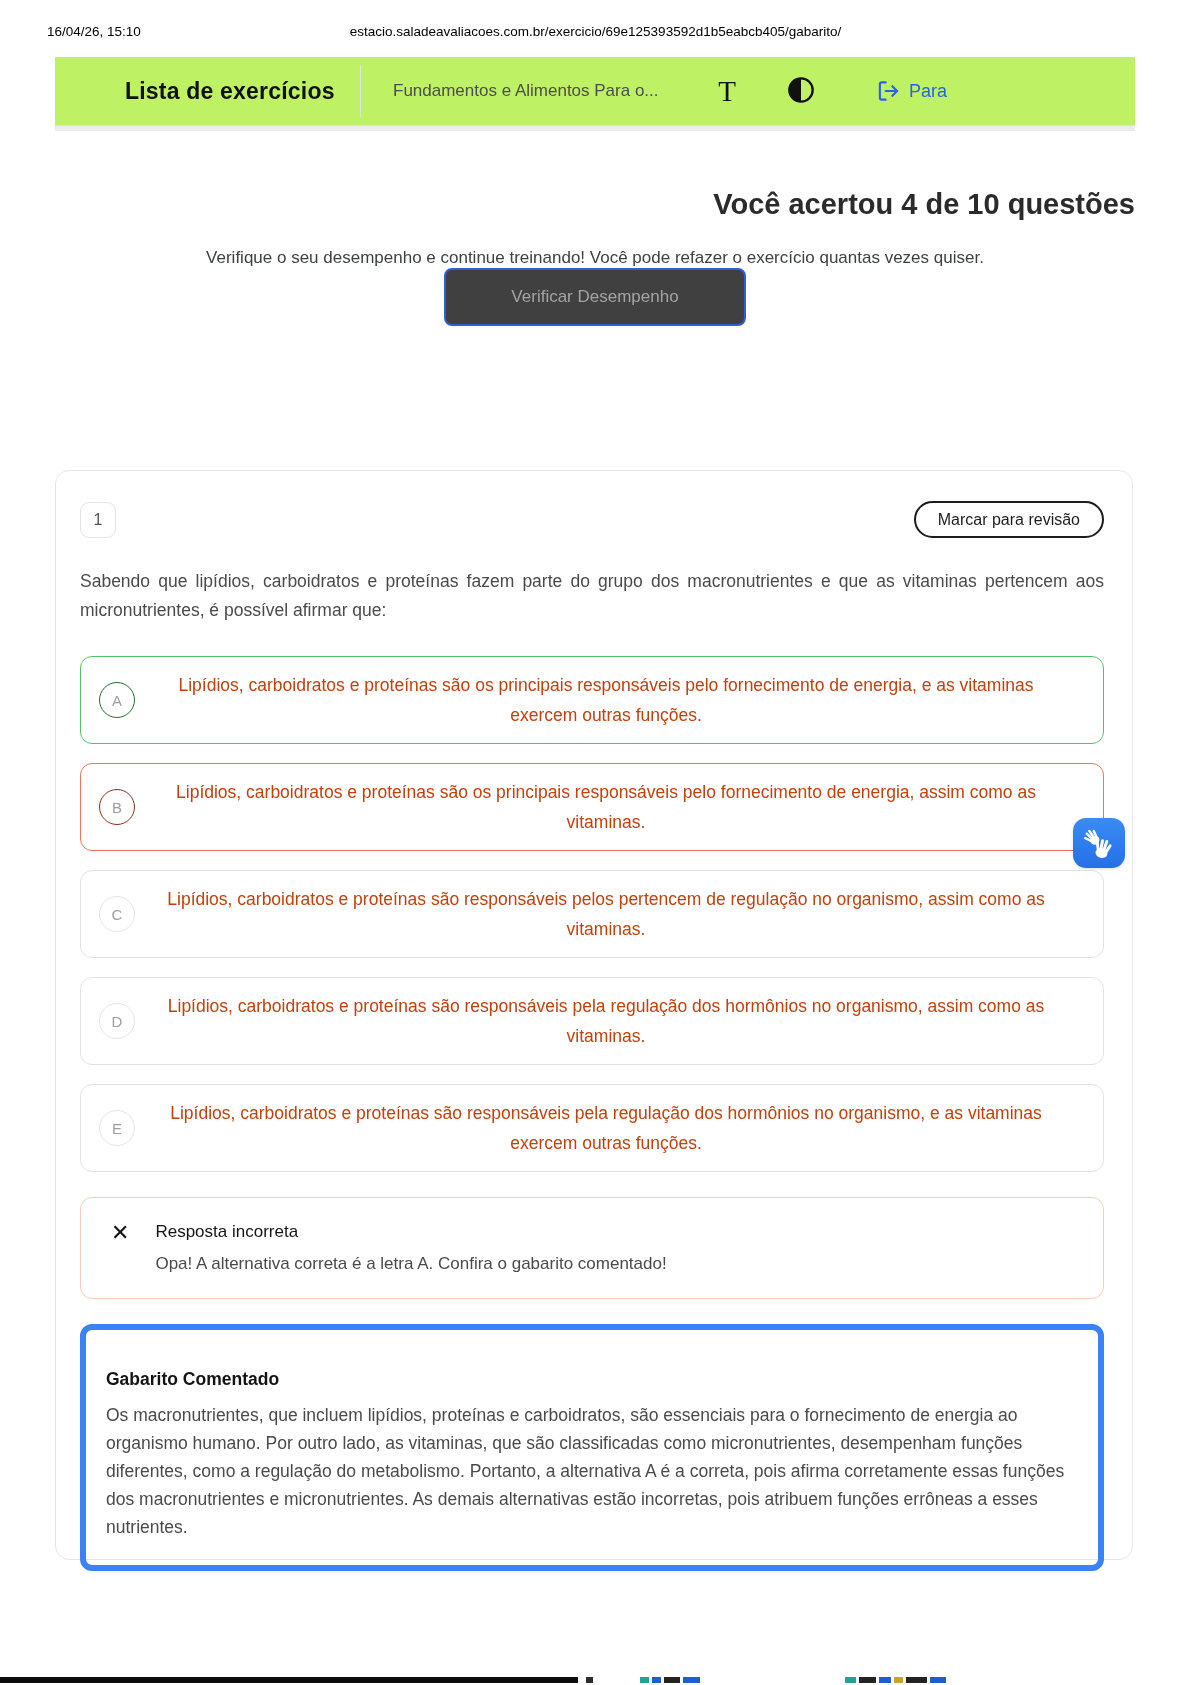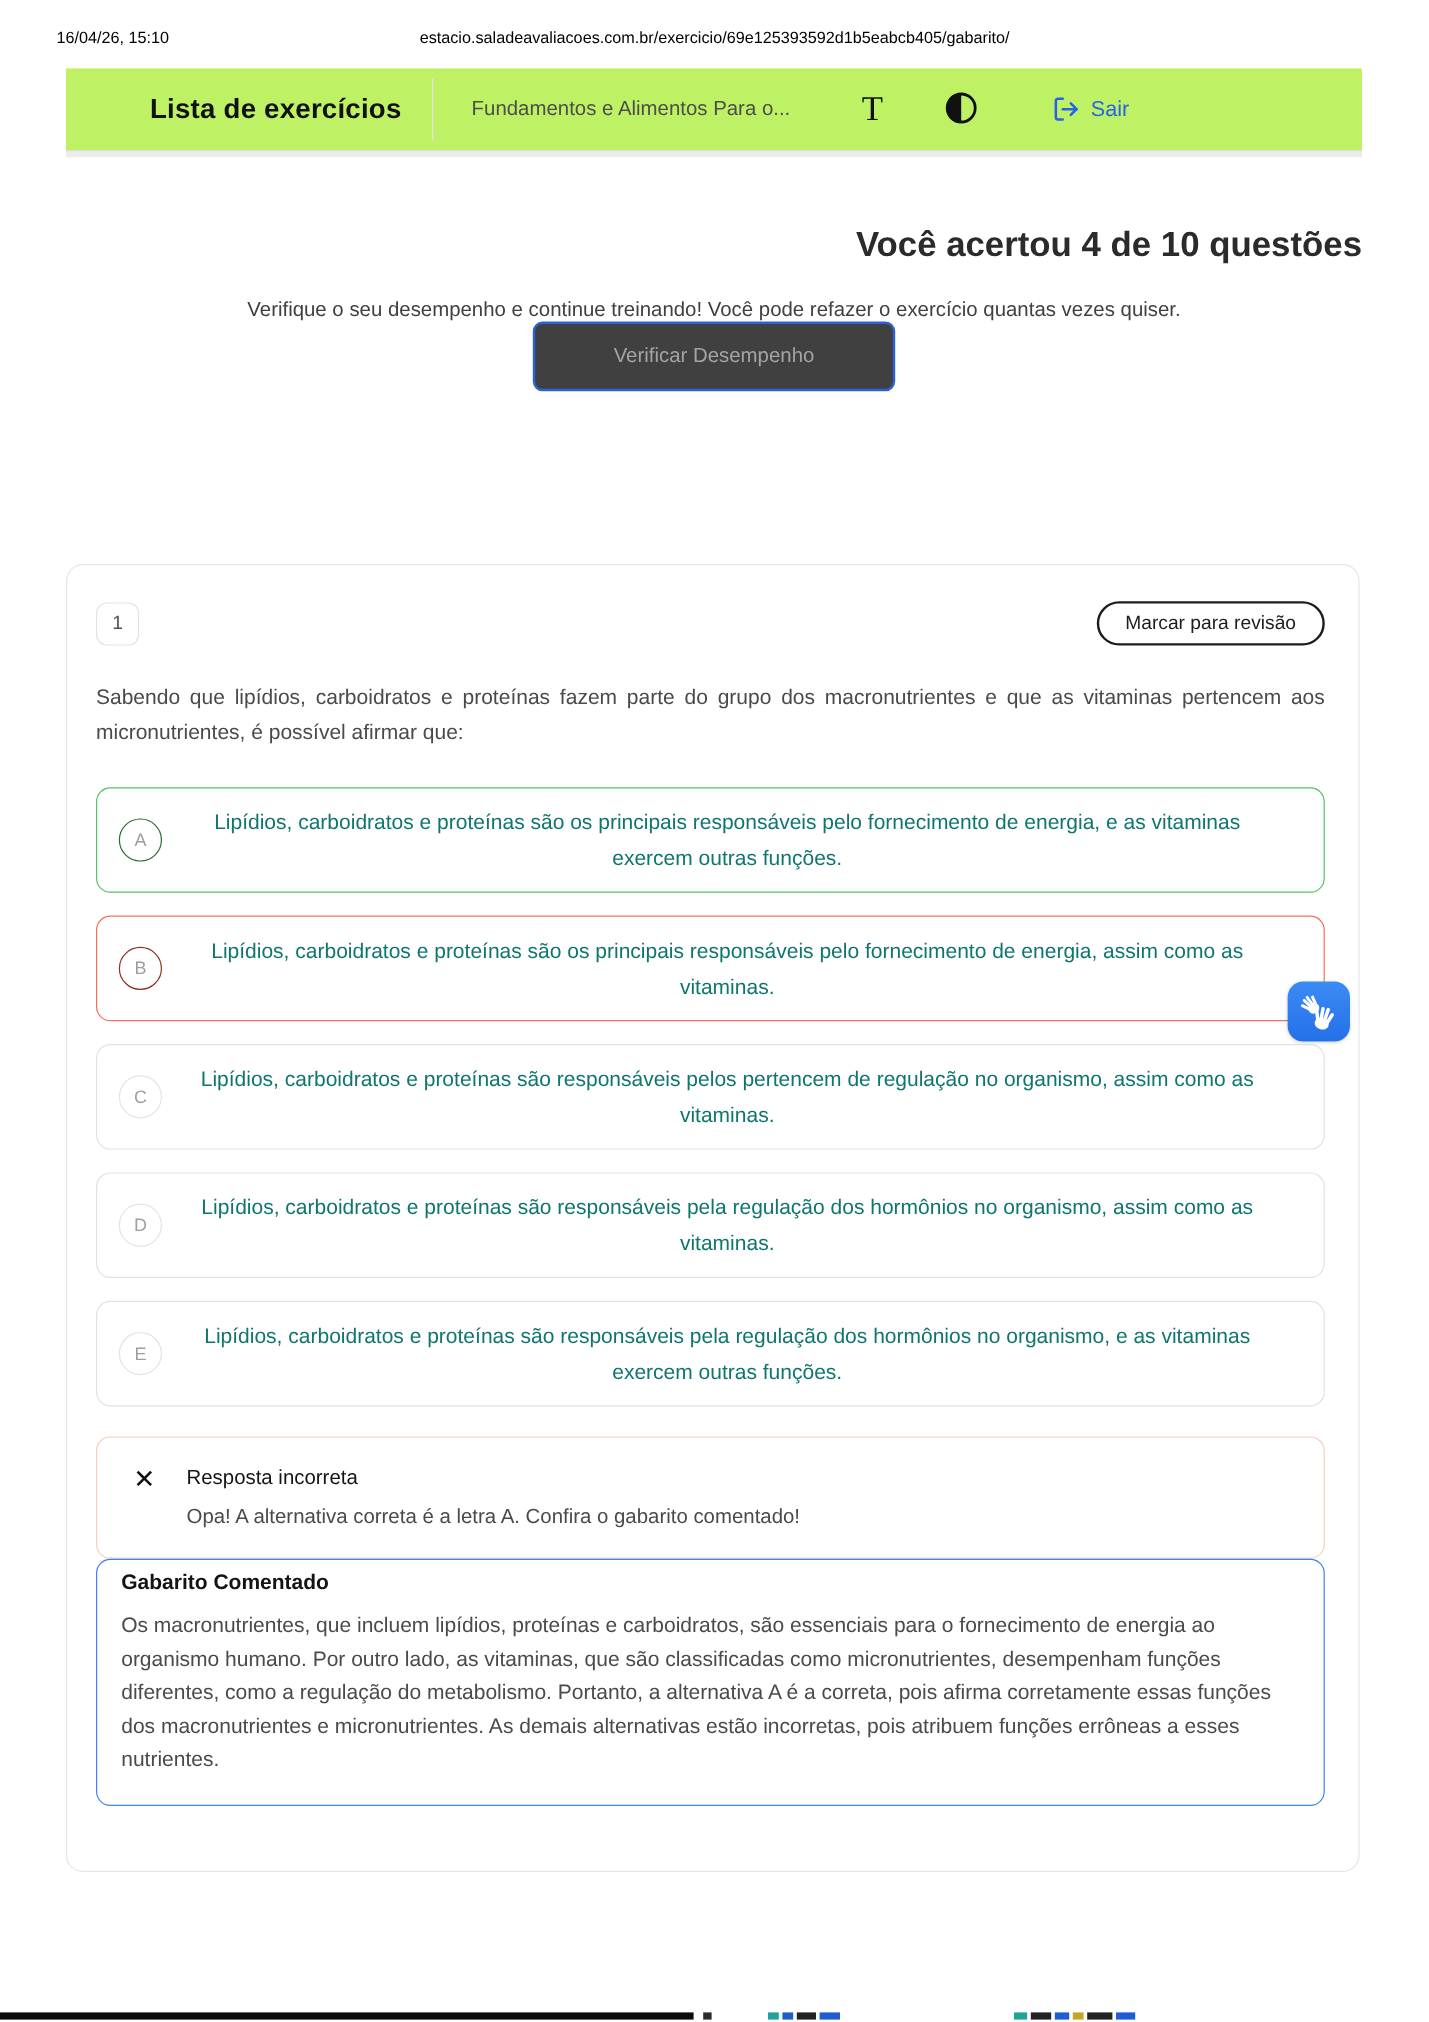--- a/index.html
+++ b/index.html
@@ -37,28 +37,28 @@
   .review-btn { height:37px; padding:0 22px; border:2px solid #1d1d1d; border-radius:999px; background:#fff; font-size:16px; font-weight:500; color:#1d1d1d; font-family:inherit; cursor:pointer; }
   .q-text { margin-top:29px; font-size:17.5px; line-height:29px; color:#4a4a4a; text-align:justify; }
 
   .options { margin-top:31px; }
   .option { min-height:88px; margin-bottom:19px; display:flex; align-items:center; padding:10px 26px 10px 18px; border:1px solid #e2e2e2; border-radius:12px; background:#fff; cursor:pointer; }
   .option.correct { border-color:#53c266; }
   .option.incorrect { border-color:#f2705c; }
   .opt-circle { flex:none; width:36px; height:36px; border:1.5px solid #e4e4e4; border-radius:50%; display:flex; align-items:center; justify-content:center; font-size:15px; color:#9e9e9e; background:#fff; }
   .option.correct .opt-circle { border-color:#276b33; }
   .option.incorrect .opt-circle { border-color:#8f2e20; }
-  .opt-text { flex:1; text-align:center; font-size:17.5px; line-height:30px; color:#0f766e; padding:0 8px; }
+  .opt-text { flex:1; text-align:center; font-size:17.5px; line-height:30px; color:#c2410c; padding:0 8px; }
 
   .feedback { margin-top:25px; min-height:97px; border:1px solid #f7cdbf; border-radius:12px; padding:24px 30px; display:flex; gap:26px; }
   .x-icon { font-size:22px; color:#111; line-height:24px; margin-top:-1px; }
   .fb-title { font-size:17px; font-weight:400; color:#141414; }
   .fb-msg { margin-top:12px; font-size:17px; color:#4a4a4a; }
 
-  .gabarito { border:1px solid #3b82f6; border-radius:12px; padding:8px 28px 24px 20px; }
+  .gabarito { margin-top:25px; border:6px solid #3b82f6; border-radius:12px; padding:39px 28px 24px 20px; }
   .gb-title { font-size:17.5px; font-weight:700; color:#141414; }
   .gb-text { margin-top:11px; font-size:17.5px; line-height:28px; color:#4a4a4a; }
 
   
   .access-btn { position:absolute; left:1073px; top:818px; width:52px; height:50px; border:none; border-radius:13px; background:linear-gradient(180deg,#3b8bf4 0%,#2470e8 100%); cursor:pointer; display:flex; align-items:center; justify-content:center; box-shadow:0 1px 3px rgba(0,0,0,.15); }
 
   
   .print-footer { position:absolute; top:1637px; left:0; width:100%; height:18px; font-size:13.5px; color:#000; }
   .pf-url { position:absolute; left:47px; top:0; }
   .pf-page { position:absolute; right:43px; top:0; }
@@ -107,21 +107,21 @@
     </button>
 
     <button class="logout-btn">
       <span style="display:flex;">
         <svg width="23" height="23" viewBox="0 0 24 24" fill="none" stroke="#2563eb" stroke-width="2.2" stroke-linecap="round" stroke-linejoin="round">
             <path d="M9 21H5a2 2 0 0 1-2-2V5a2 2 0 0 1 2-2h4"></path>
             <polyline points="16 17 21 12 16 7"></polyline>
             <line x1="21" y1="12" x2="9" y2="12"></line>
           </svg>
       </span>
-      <span>Sair</span>
+      <span>Para</span>
     </button>
   </header>
   <div class="header-strip"></div>
 
   <section class="result">
     <h2 class="result-title">Você acertou 4 de 10 questões</h2>
     <p class="result-sub">Verifique o seu desempenho e continue treinando! Você pode refazer o exercício quantas vezes quiser.</p>
     <button class="verify-btn">Verificar Desempenho</button>
   </section>
 

